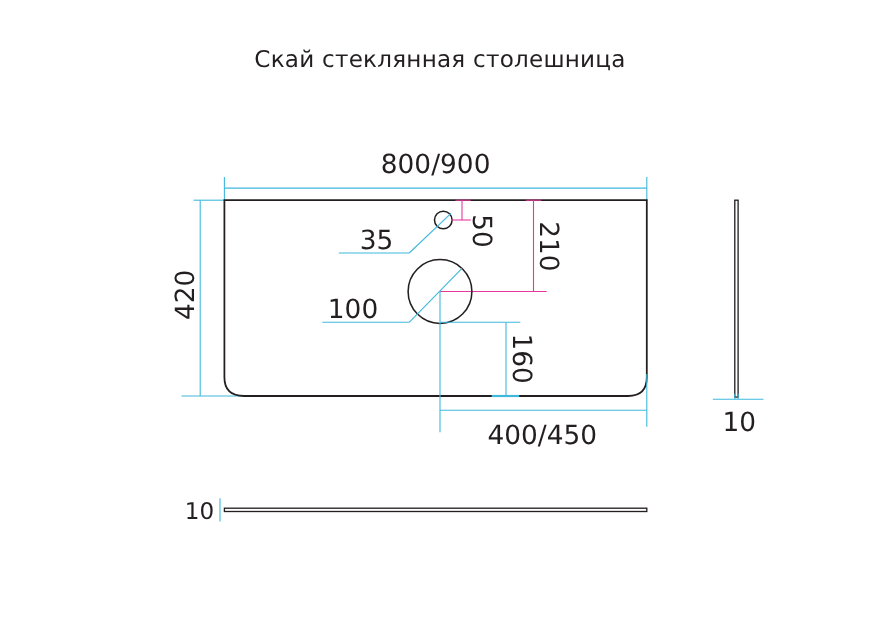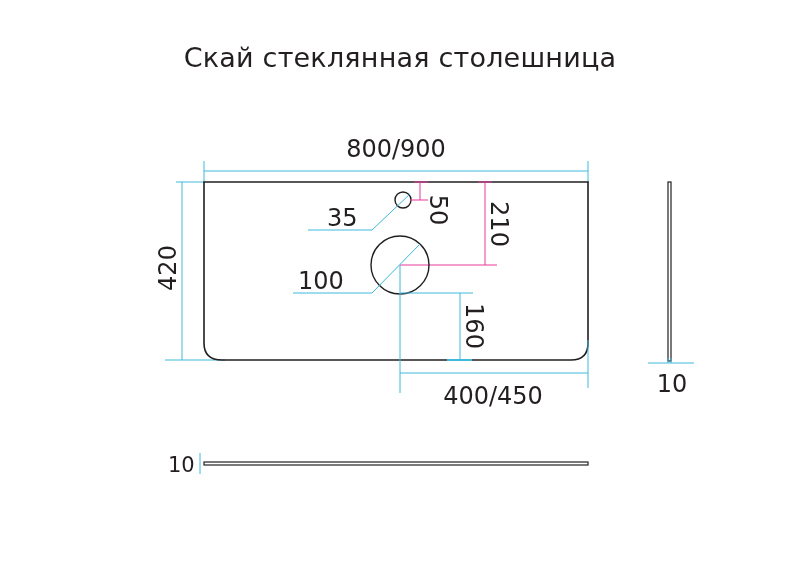--- a/index.html
+++ b/index.html
@@ -1,17 +1,17 @@
 <!DOCTYPE html>
 <html><head>
   <meta charset="utf-8">
   <style>
     html, body { margin:0; padding:0; background:#ffffff; }
     body { width:800px; height:565px; position:relative; overflow:hidden; font-family:"DejaVu Sans", sans-serif; }
-    #title { position:absolute; left:0; top:42px; width:800px; text-align:center; font-size:27px; color:#231f20; letter-spacing:0.2px; }
+    #title { position:absolute; left:0; top:42px; width:800px; text-align:center; font-size:21px; color:#231f20; letter-spacing:0.2px; }
     svg { position:absolute; left:0; top:0; }
     .dim-text { font-family:"DejaVu Sans", sans-serif; fill:#231f20; font-size:24px; }
   </style>
 </head>
 <body>
 
 <div id="title">Скай стеклянная столешница</div>
 
 <svg width="800" height="565" viewBox="0 0 800 565">
 

